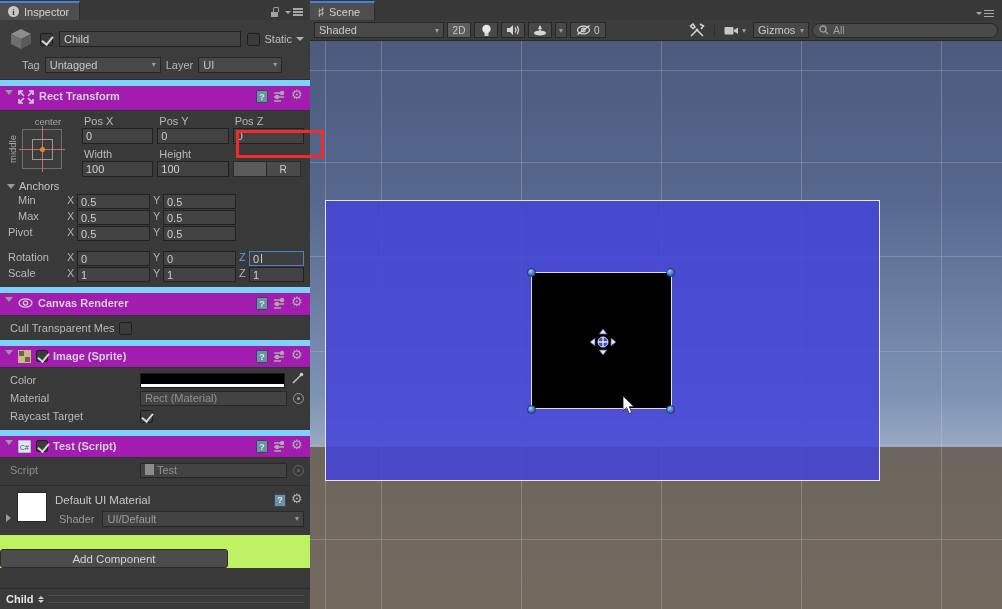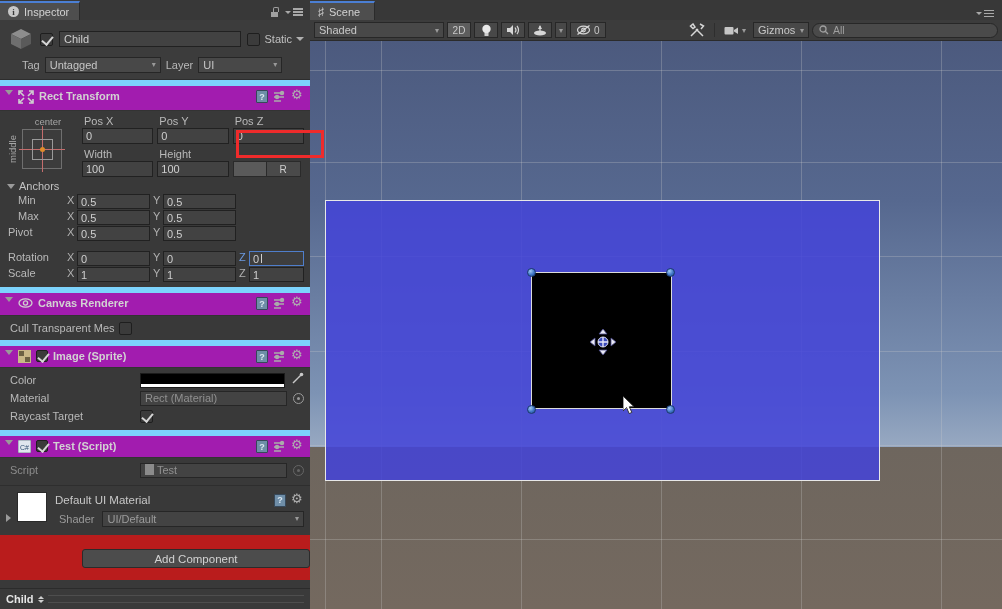--- a/index.html
+++ b/index.html
@@ -140,21 +140,21 @@
 
   
   .mat-block { display: flex; align-items: flex-start; gap: 6px; padding: 6px 6px 8px 6px; background: #393939; border-top: 1px solid #2e2e2e; }
   .mat-tri { width:0;height:0;border-top:4.5px solid transparent;border-bottom:4.5px solid transparent;border-left:5px solid #9a9a9a; margin-top: 22px; flex:none; }
   .mat-sw { width: 30px; height: 30px; background: #fff; border: 1px solid #2a2a2a; flex: none; }
   .mat-right { flex: 1; }
   .mat-name { color: #c8c8c8; font-size: 11.5px; padding: 2px 0 5px 2px; }
   .mat-shader-row { display: flex; align-items: center; gap: 8px; }
   .mat-shader-lbl { color: #9a9a9a; font-size: 11px; padding-left: 6px; }
 
-  .addcomp-wrap { padding: 14px 0 12px 0; display: flex; justify-content: flex-end; background: #b91c1c; }
+  .addcomp-wrap { padding: 14px 0 0 0; display: flex; justify-content: flex-start; background: #bef264; }
   .addcomp {
     width: 228px; height: 19px; background: #4c4c4c; border: 1px solid #2b2b2b; border-radius: 3px;
     color: #d2d2d2; font-size: 11.5px; display: flex; align-items: center; justify-content: center;
   }
 
   .status-bar {
     height: 21px; background: #3a3a3a; border-top: 1px solid #2b2b2b;
     display: flex; align-items: center; padding: 0 6px; gap: 4px;
   }
   .sb-name { color: #e6e6e6; font-weight: bold; font-size: 11px; }

